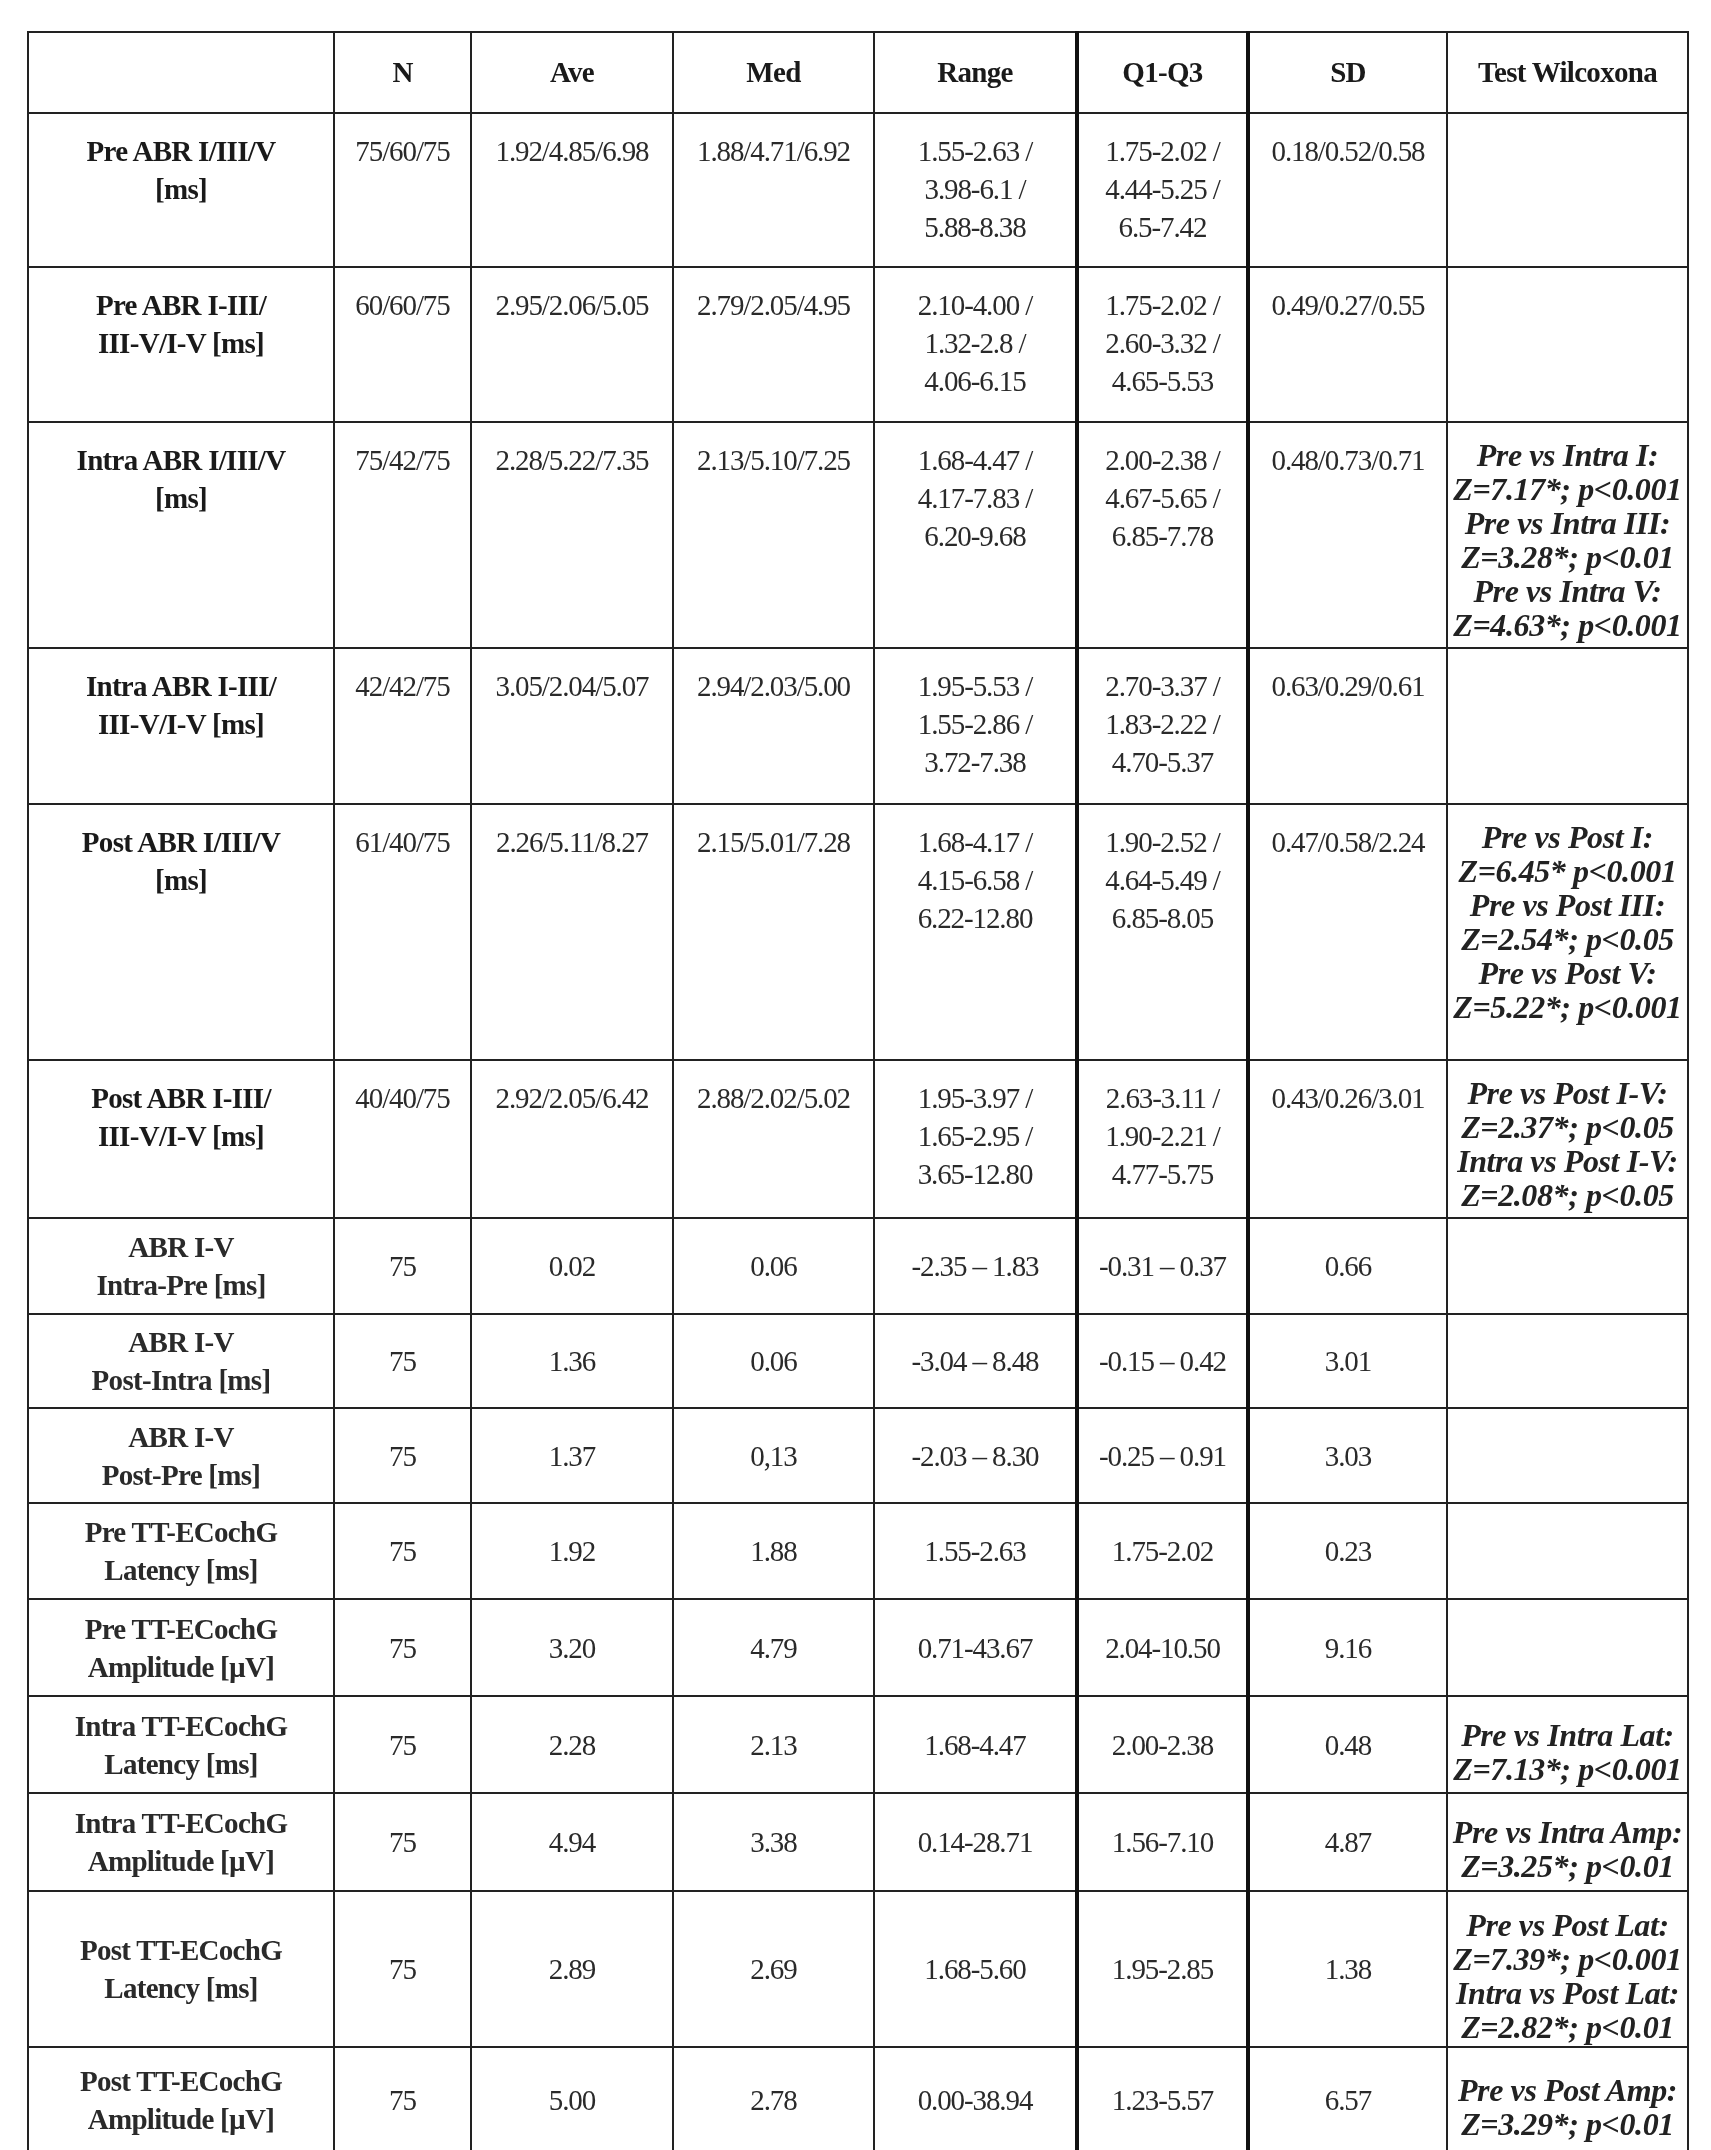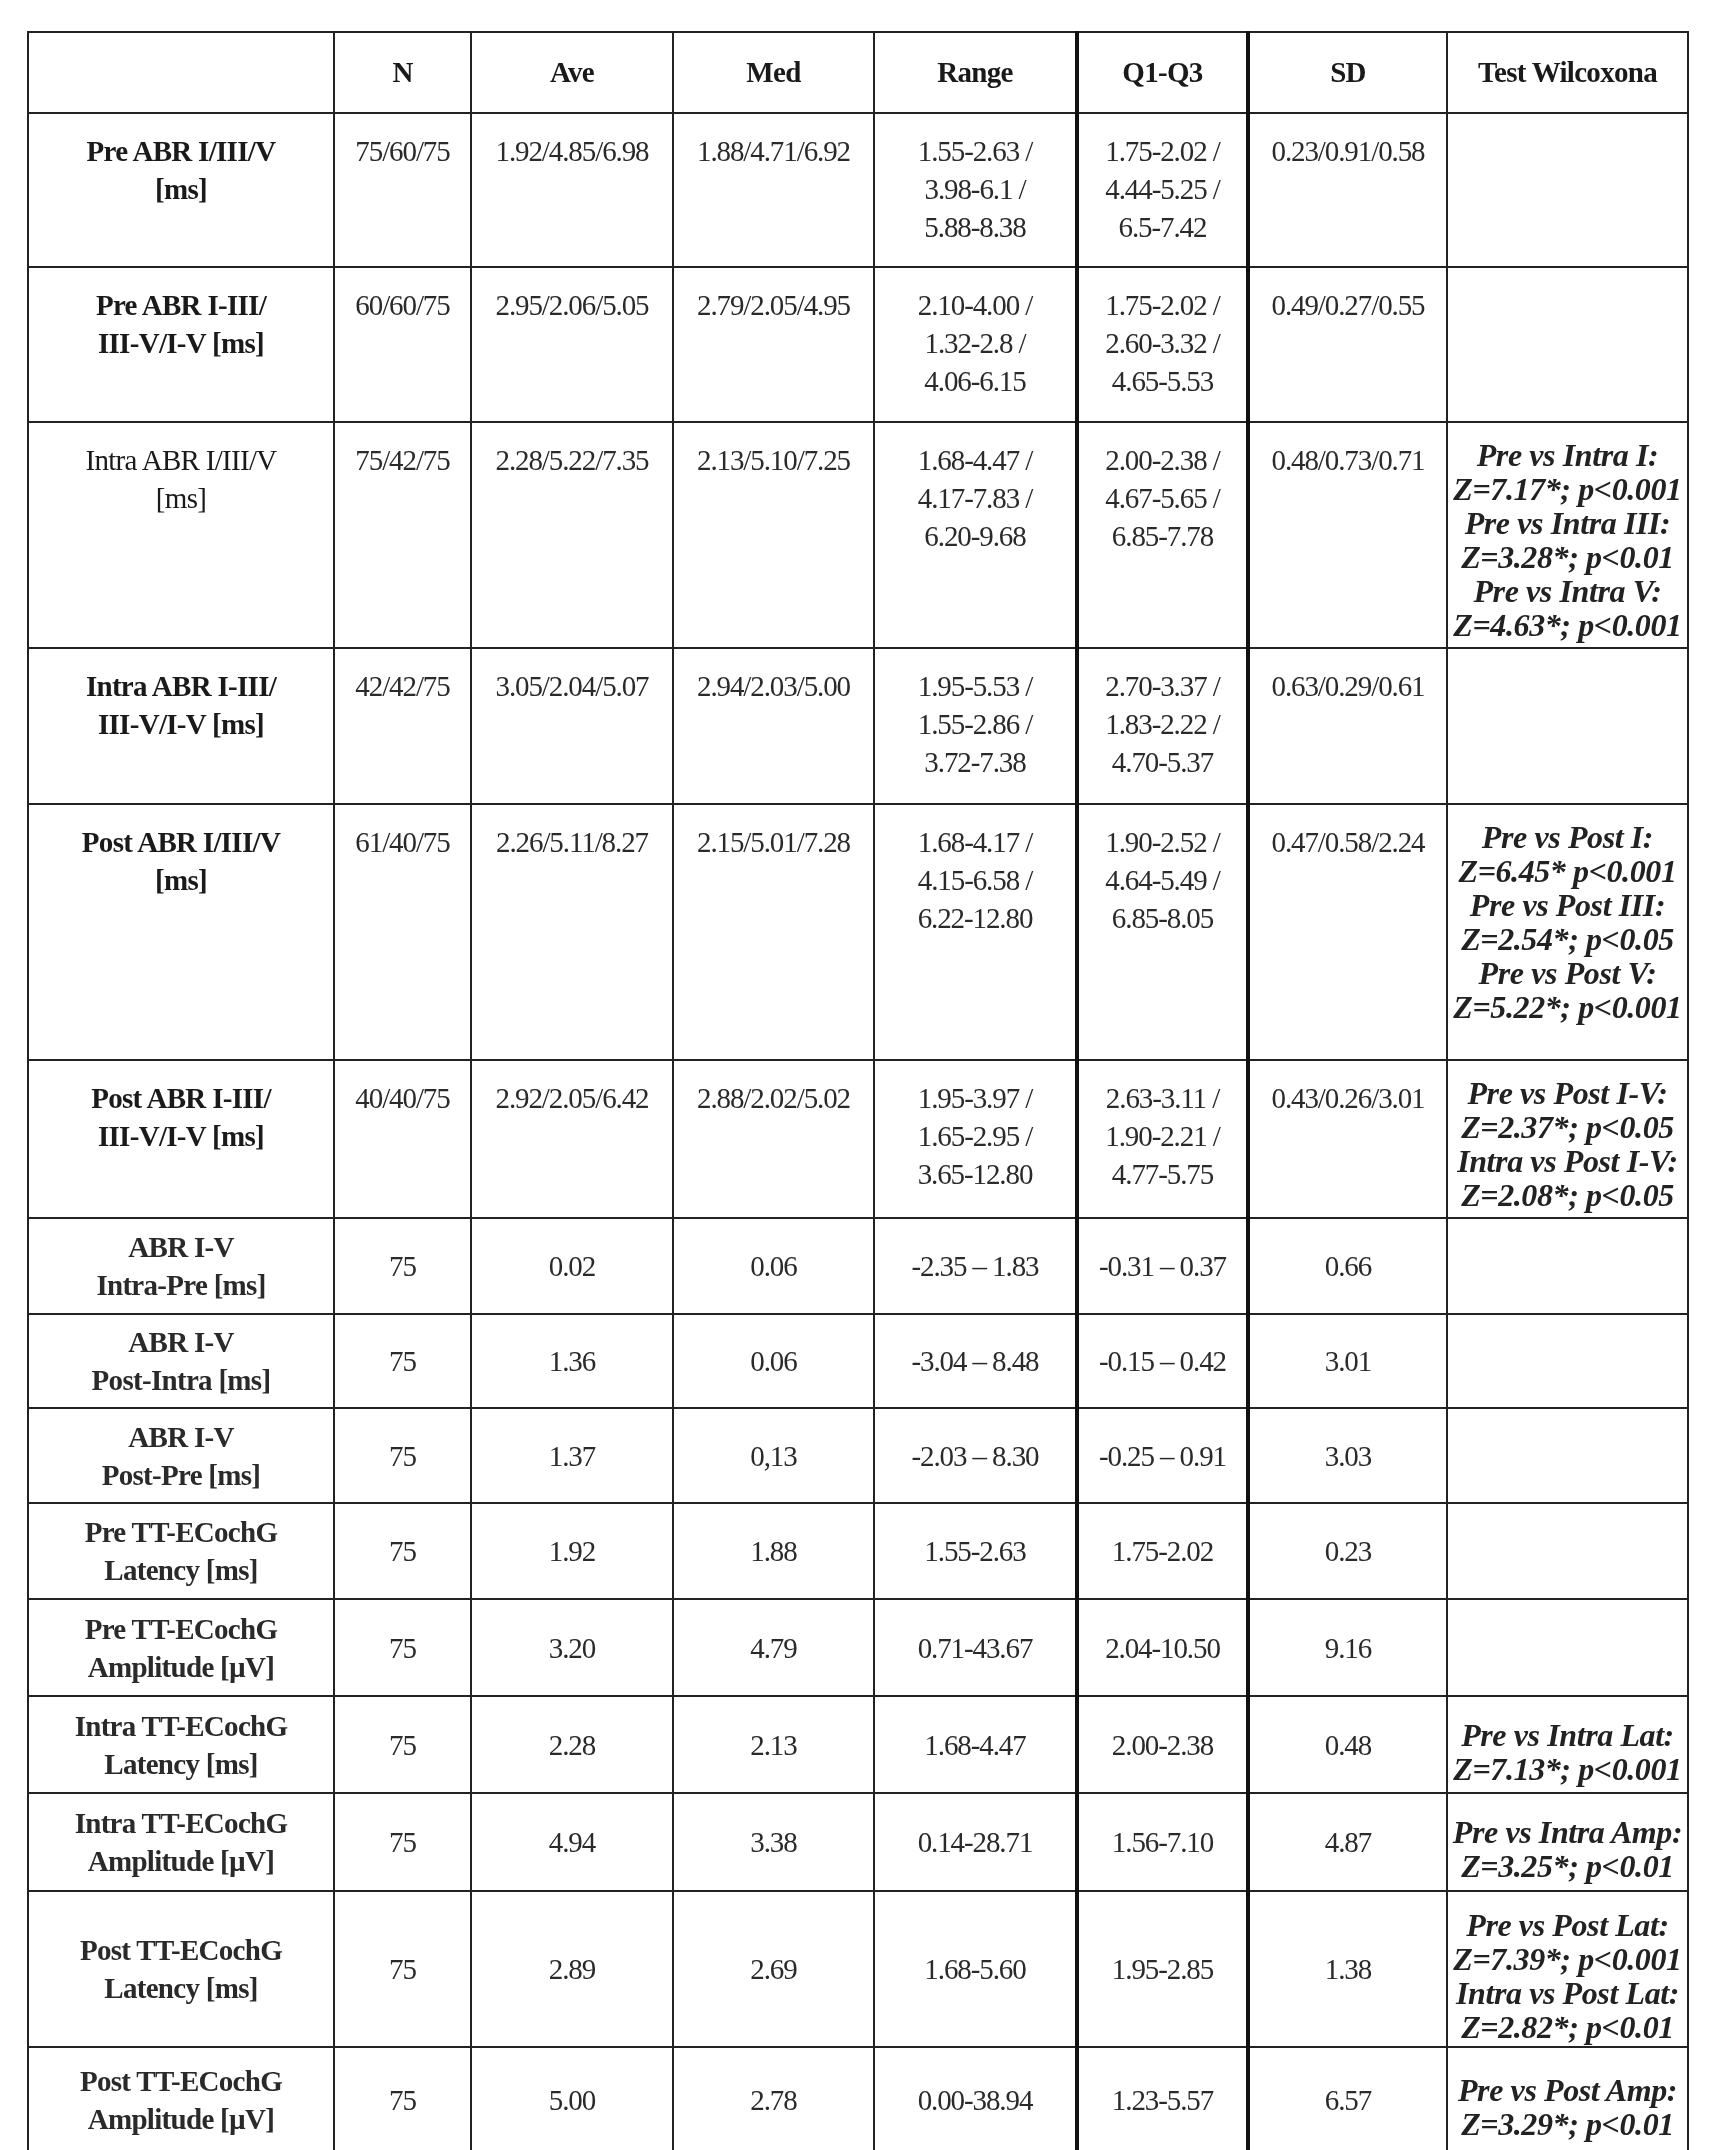--- a/index.html
+++ b/index.html
@@ -66,21 +66,21 @@
           <span class="line">1.55-2.63 /</span>
           <span class="line">3.98-6.1 /</span>
           <span class="line">5.88-8.38</span>
         </td>
         <td class="cell q13">
           <span class="line">1.75-2.02 /</span>
           <span class="line">4.44-5.25 /</span>
           <span class="line">6.5-7.42</span>
         </td>
         <td class="cell">
-          <span class="line">0.23/0.91/0.58</span>
+          <span class="line">0.18/0.52/0.58</span>
         </td>
         <td class="wil"></td>
       </tr>
       <tr style="height: 155px;">
         <td class="rowlabel" style="font-weight: bold; letter-spacing: -0.7px;">
           <span class="line">Pre ABR I-III/</span>
           <span class="line">III-V/I-V [ms]</span>
         </td>
         <td class="cell">
           <span class="line">60/60/75</span>
@@ -100,21 +100,21 @@
           <span class="line">1.75-2.02 /</span>
           <span class="line">2.60-3.32 /</span>
           <span class="line">4.65-5.53</span>
         </td>
         <td class="cell">
           <span class="line">0.49/0.27/0.55</span>
         </td>
         <td class="wil"></td>
       </tr>
       <tr style="height: 226px;">
-        <td class="rowlabel" style="font-weight: normal; letter-spacing: -0.7px;">
+        <td class="rowlabel" style="font-weight: bold; letter-spacing: -0.7px;">
           <span class="line">Intra ABR I/III/V</span>
           <span class="line">[ms]</span>
         </td>
         <td class="cell">
           <span class="line">75/42/75</span>
         </td>
         <td class="cell">
           <span class="line">2.28/5.22/7.35</span>
         </td>
         <td class="cell">

